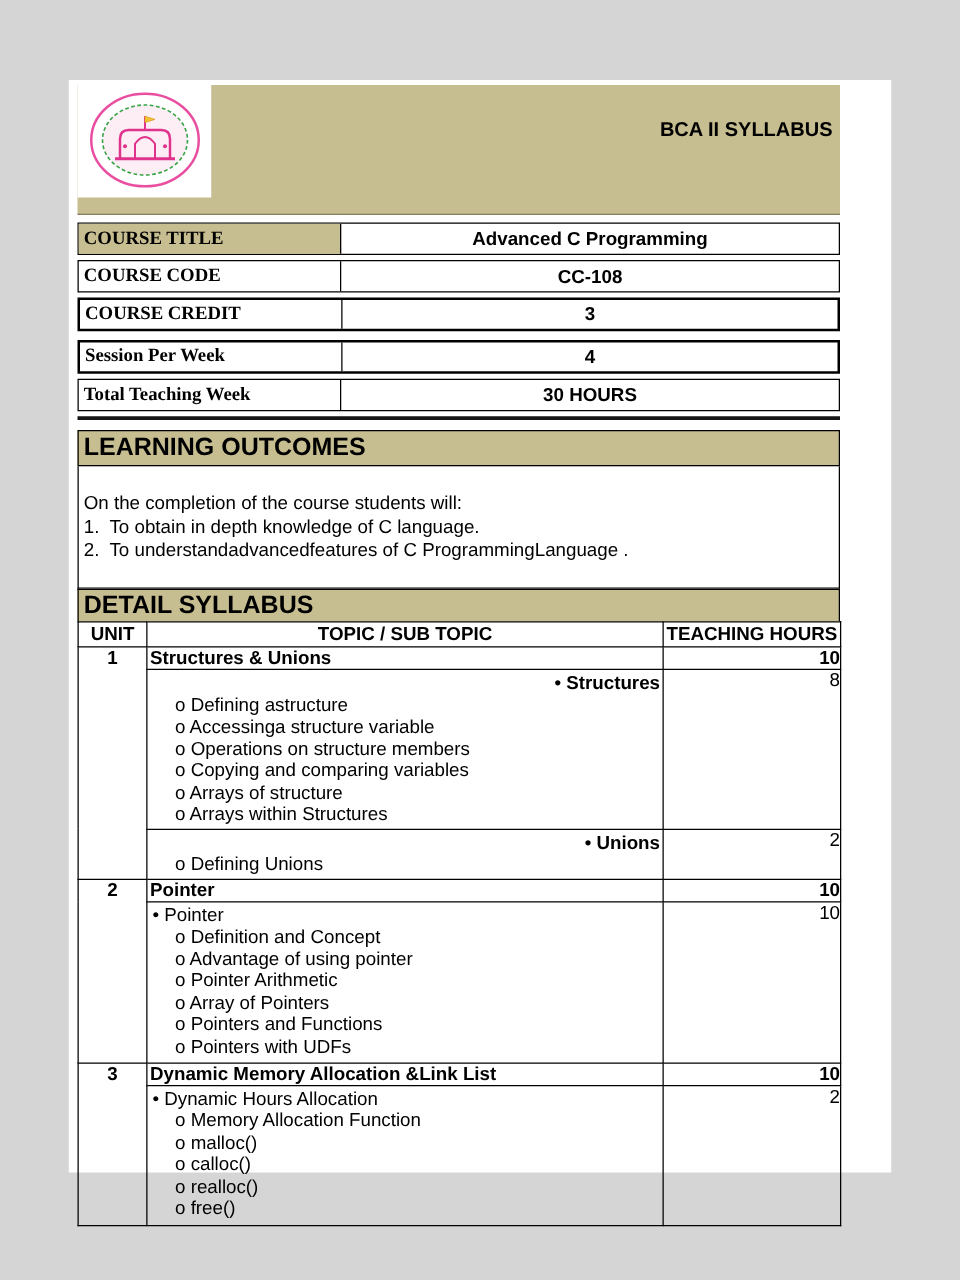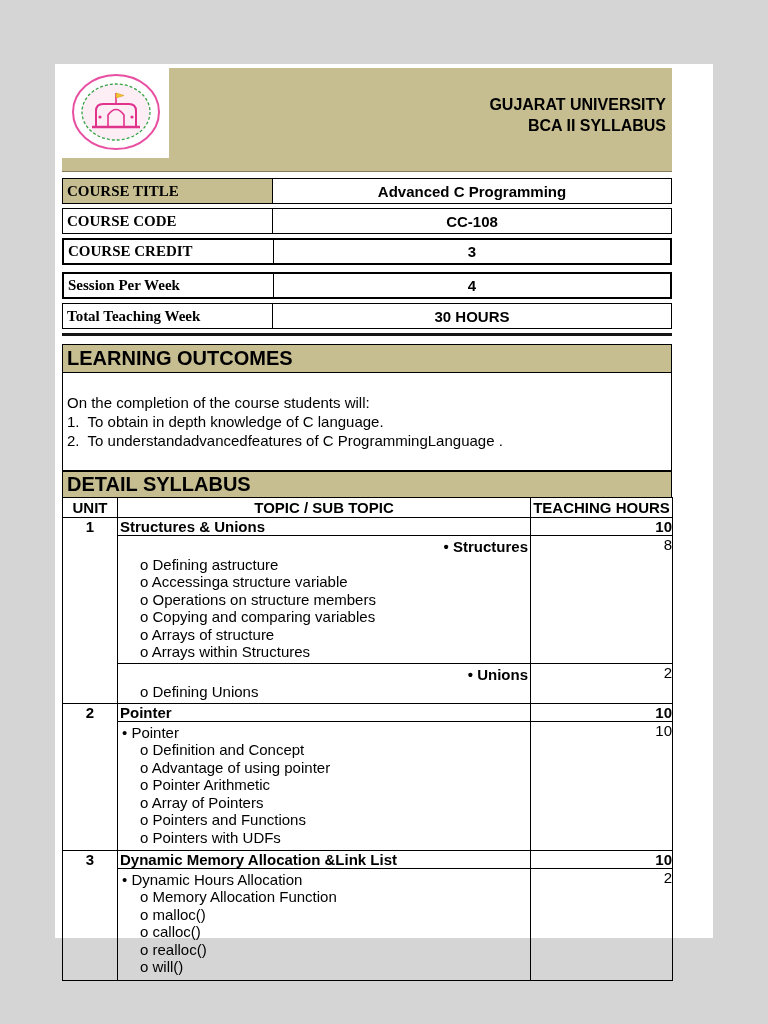--- a/index.html
+++ b/index.html
@@ -143,21 +143,20 @@
           <line x1="22" y1="54" x2="70" y2="54" stroke="#e0338c" stroke-width="2.5"></line>
           <path d="M26 54 V38 q0-7 7-7 h26 q7 0 7 7 v16" fill="none" stroke="#e0338c" stroke-width="2"></path>
           <path d="M38 54 V42 q8-11 16 0 v12" fill="none" stroke="#e0338c" stroke-width="1.6"></path>
           <line x1="46" y1="20" x2="46" y2="31" stroke="#e0338c" stroke-width="1.6"></line>
           <path d="M46 20 l8 2.5 -8 2.5 z" fill="#f3c531" stroke="#d89b1c" stroke-width="0.6"></path>
           <circle cx="30" cy="44" r="1.6" fill="#e0338c"></circle>
           <circle cx="62" cy="44" r="1.6" fill="#e0338c"></circle>
         </svg>
       </div>
       <div class="banner-text">
-        <div>GUJARAT UNIVERSITY</div>
         <div>BCA II SYLLABUS</div>
       </div>
     </div>
 
     <div class="course-table">
       <div class="crow first">
         <div class="lbl">COURSE TITLE</div>
         <div class="val">Advanced C Programming</div>
       </div>
       <div class="crow">
@@ -253,21 +252,21 @@
           <td class="hours-cell hours-top">10</td>
         </tr>
         <tr>
           <td class="content-cell">
             <div class="mh-u3s1">
               <div class="bullet">• Dynamic Hours Allocation</div>
               <div class="o-item">o Memory Allocation Function</div>
               <div class="o-item">o malloc()</div>
               <div class="o-item">o calloc()</div>
               <div class="o-item">o realloc()</div>
-              <div class="o-item">o will()</div>
+              <div class="o-item">o free()</div>
             </div>
           </td>
           <td class="hours-cell">2</td>
         </tr>
       </tbody>
     </table>
 
   </div>
 </div>
 

